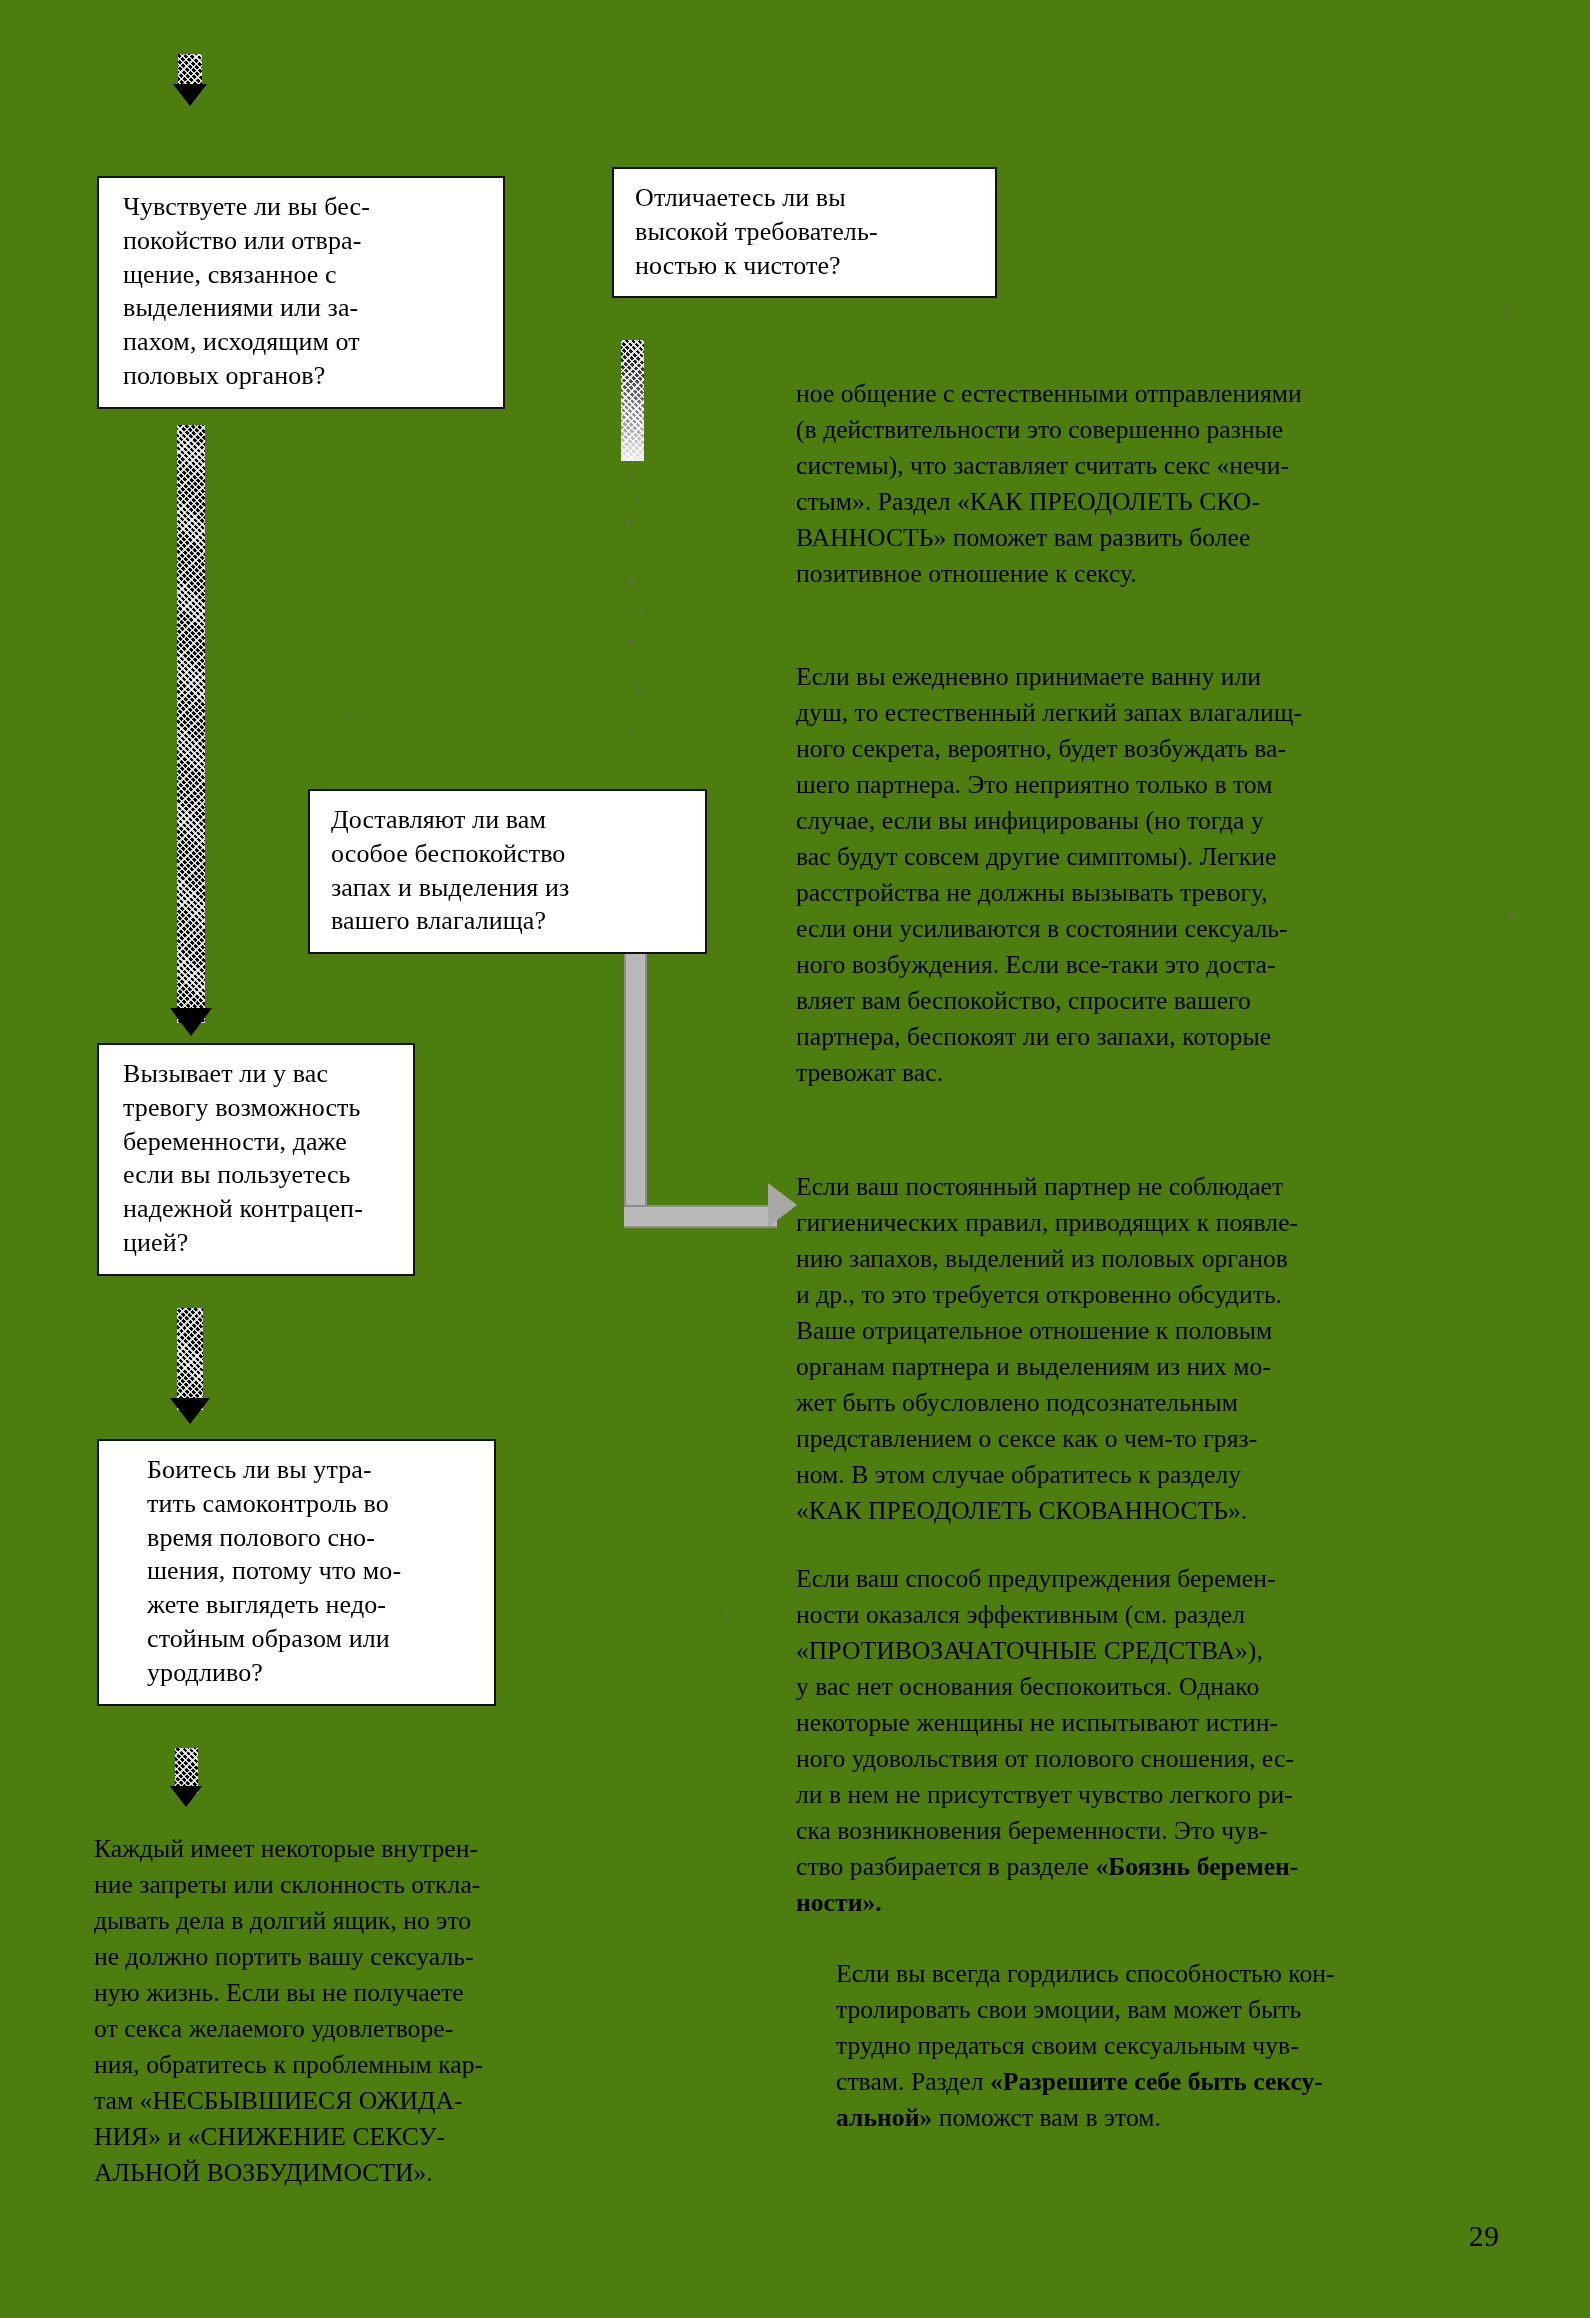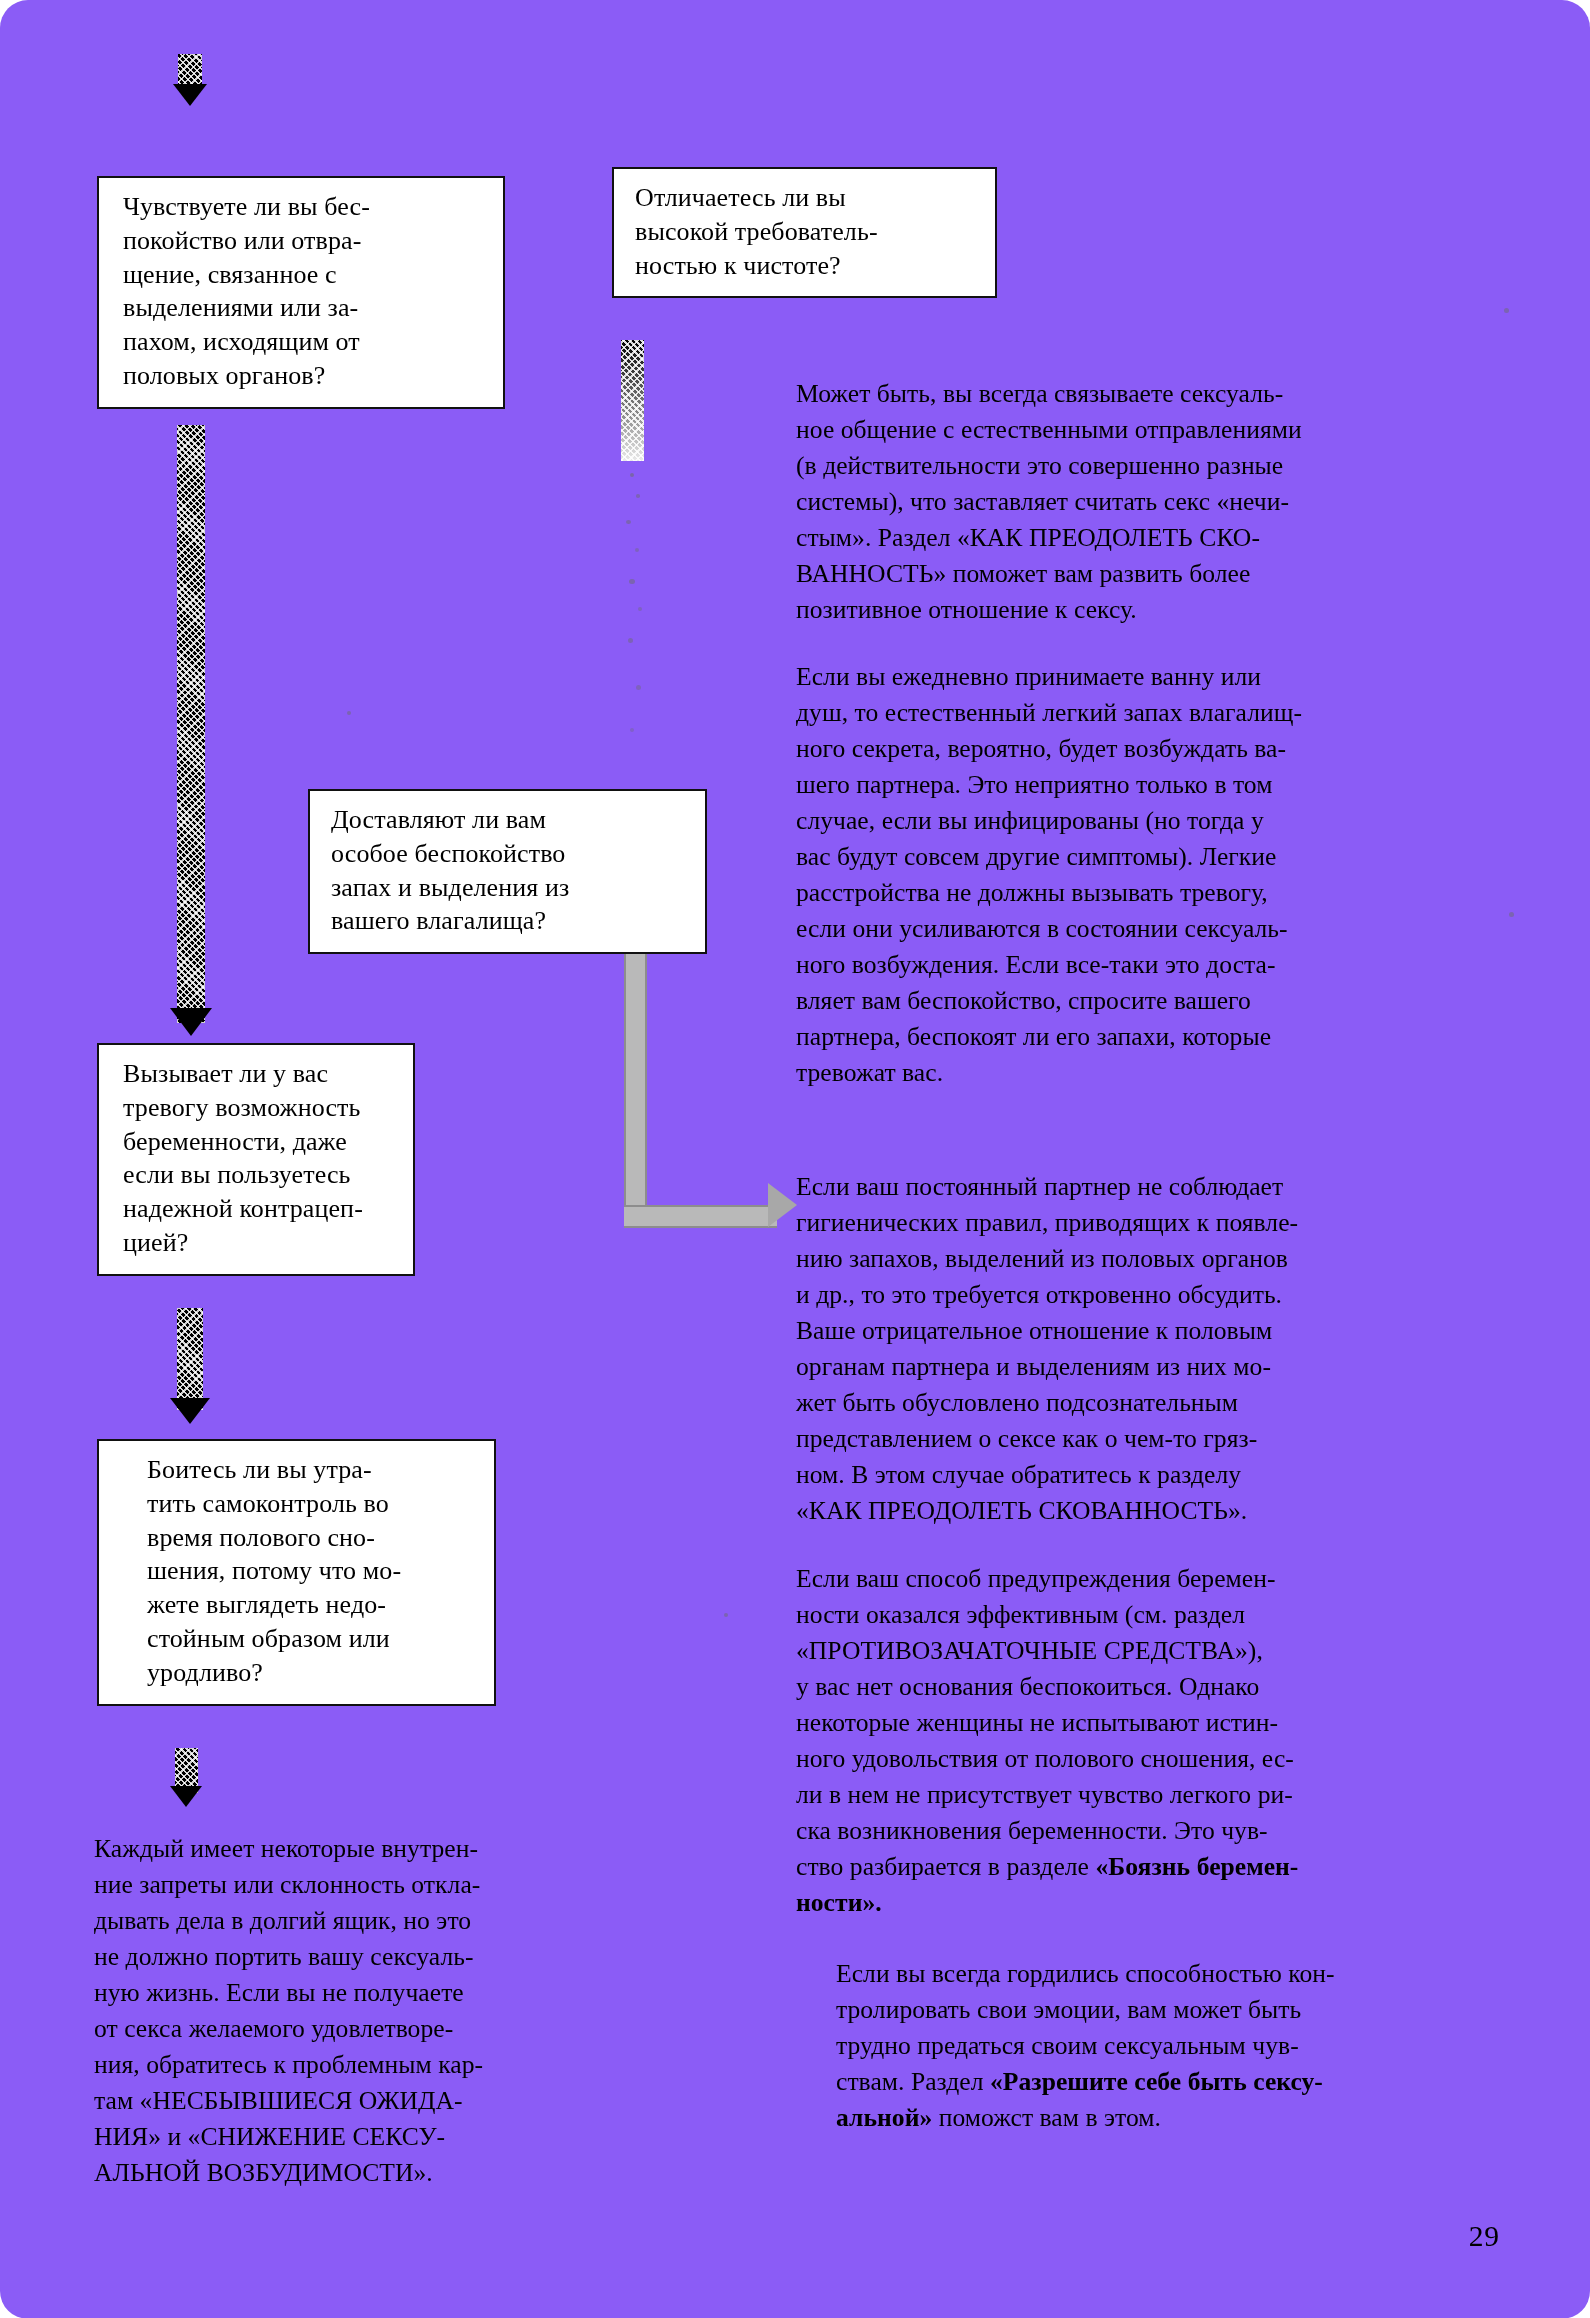--- a/index.html
+++ b/index.html
@@ -8,22 +8,21 @@
     width:1590px; height:2319px;
     position:relative;
     font-family:"Liberation Serif","DejaVu Serif",serif;
     color:#000;
     overflow:hidden;
   }
 
   
   #page {
     position:absolute; inset:0;
-    background:#8b5cf6;
-    border-radius:28px;
+    background:#4d7c0f;
   }
 
   
   .qbox {
     position:absolute;
     border:2.6px solid #111;
     background:#fff;
     padding:12px 17.3px 14px 24px;
     font-size:26px;
     line-height:1.30;
@@ -189,21 +188,20 @@
     <span class="ln">не должно портить вашу сексуаль-</span>
     <span class="ln">ную жизнь. Если вы не получаете</span>
     <span class="ln">от секса желаемого удовлетворе-</span>
     <span class="ln">ния, обратитесь к проблемным кар-</span>
     <span class="ln">там «НЕСБЫВШИЕСЯ ОЖИДА-</span>
     <span class="ln">НИЯ» и «СНИЖЕНИЕ СЕКСУ-</span>
     <span class="ln">АЛЬНОЙ ВОЗБУДИМОСТИ».</span>
   </div>
 
   <div class="para" style="left:796px; top:376px; width:746px;">
-    <span class="ln">Может быть, вы всегда связываете сексуаль-</span>
     <span class="ln">ное общение с естественными отправлениями</span>
     <span class="ln">(в действительности это совершенно разные</span>
     <span class="ln">системы), что заставляет считать секс «нечи-</span>
     <span class="ln">стым». Раздел «КАК ПРЕОДОЛЕТЬ СКО-</span>
     <span class="ln">ВАННОСТЬ» поможет вам развить более</span>
     <span class="ln">позитивное отношение к сексу.</span>
   </div>
 
   <div class="para" style="left:796px; top:659px; width:746px;">
     <span class="ln">Если вы ежедневно принимаете ванну или</span>

